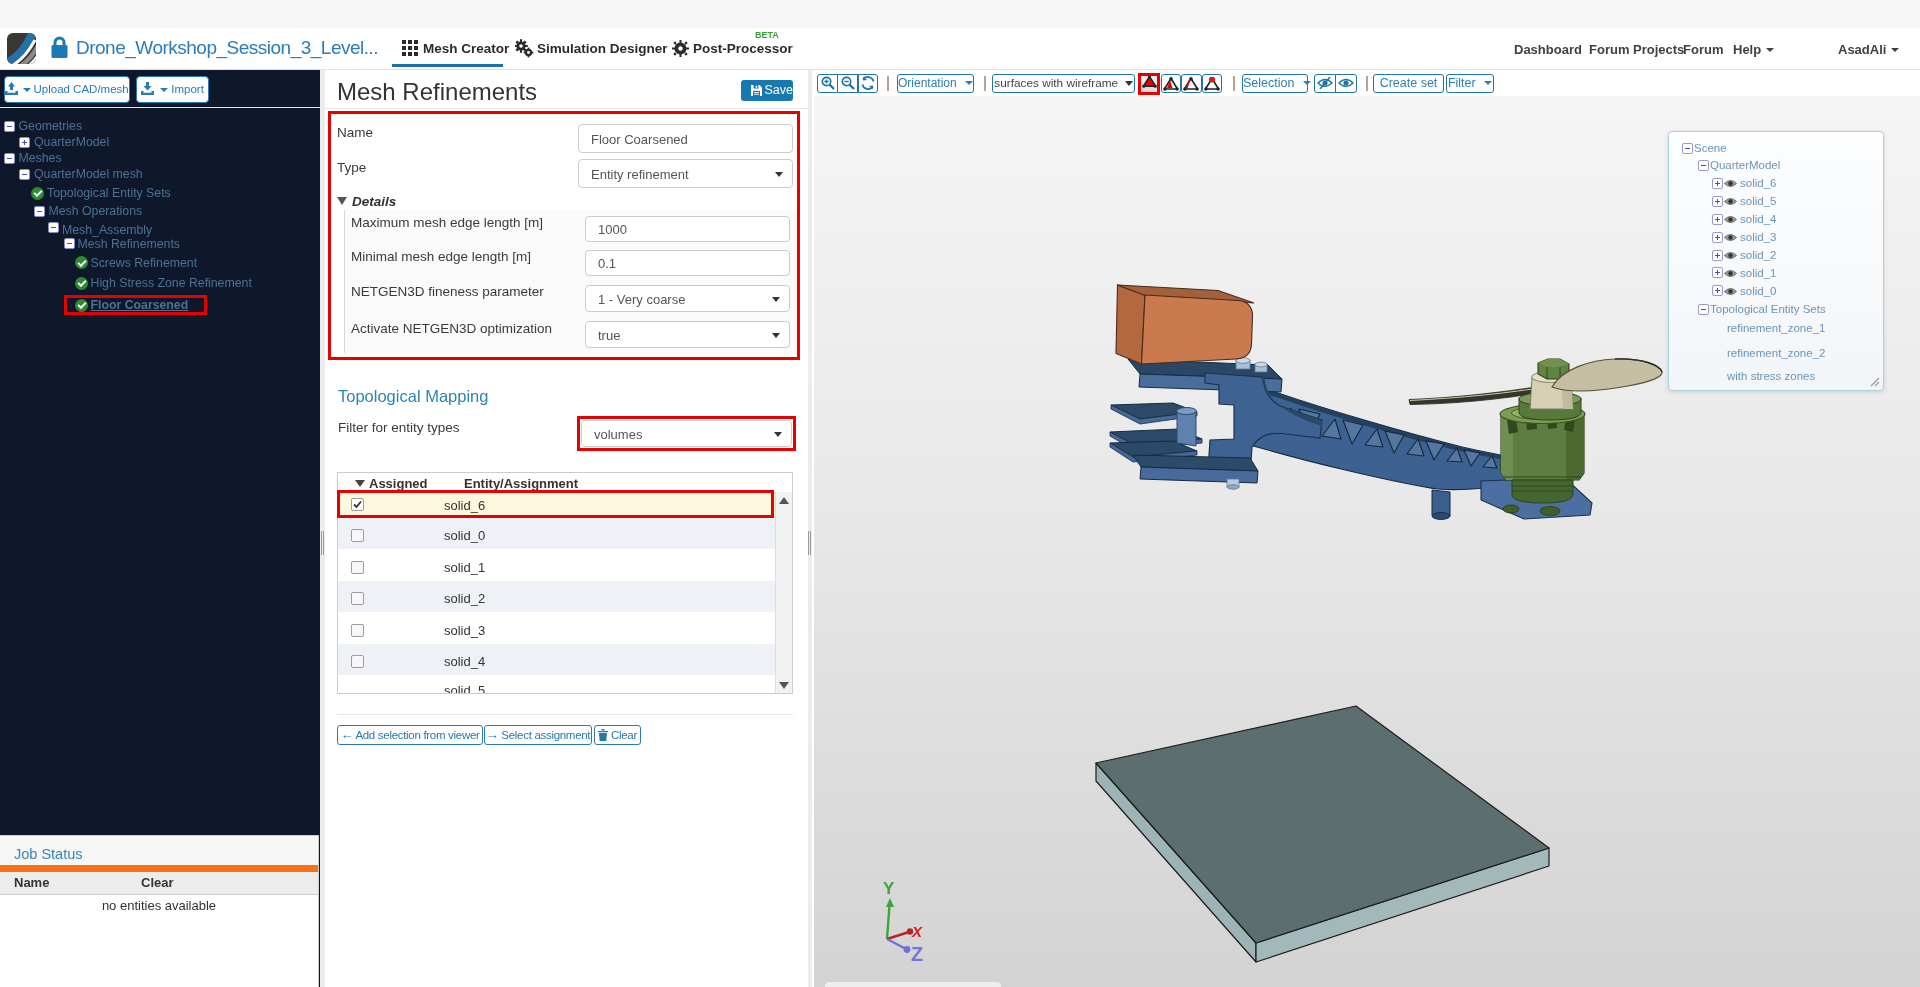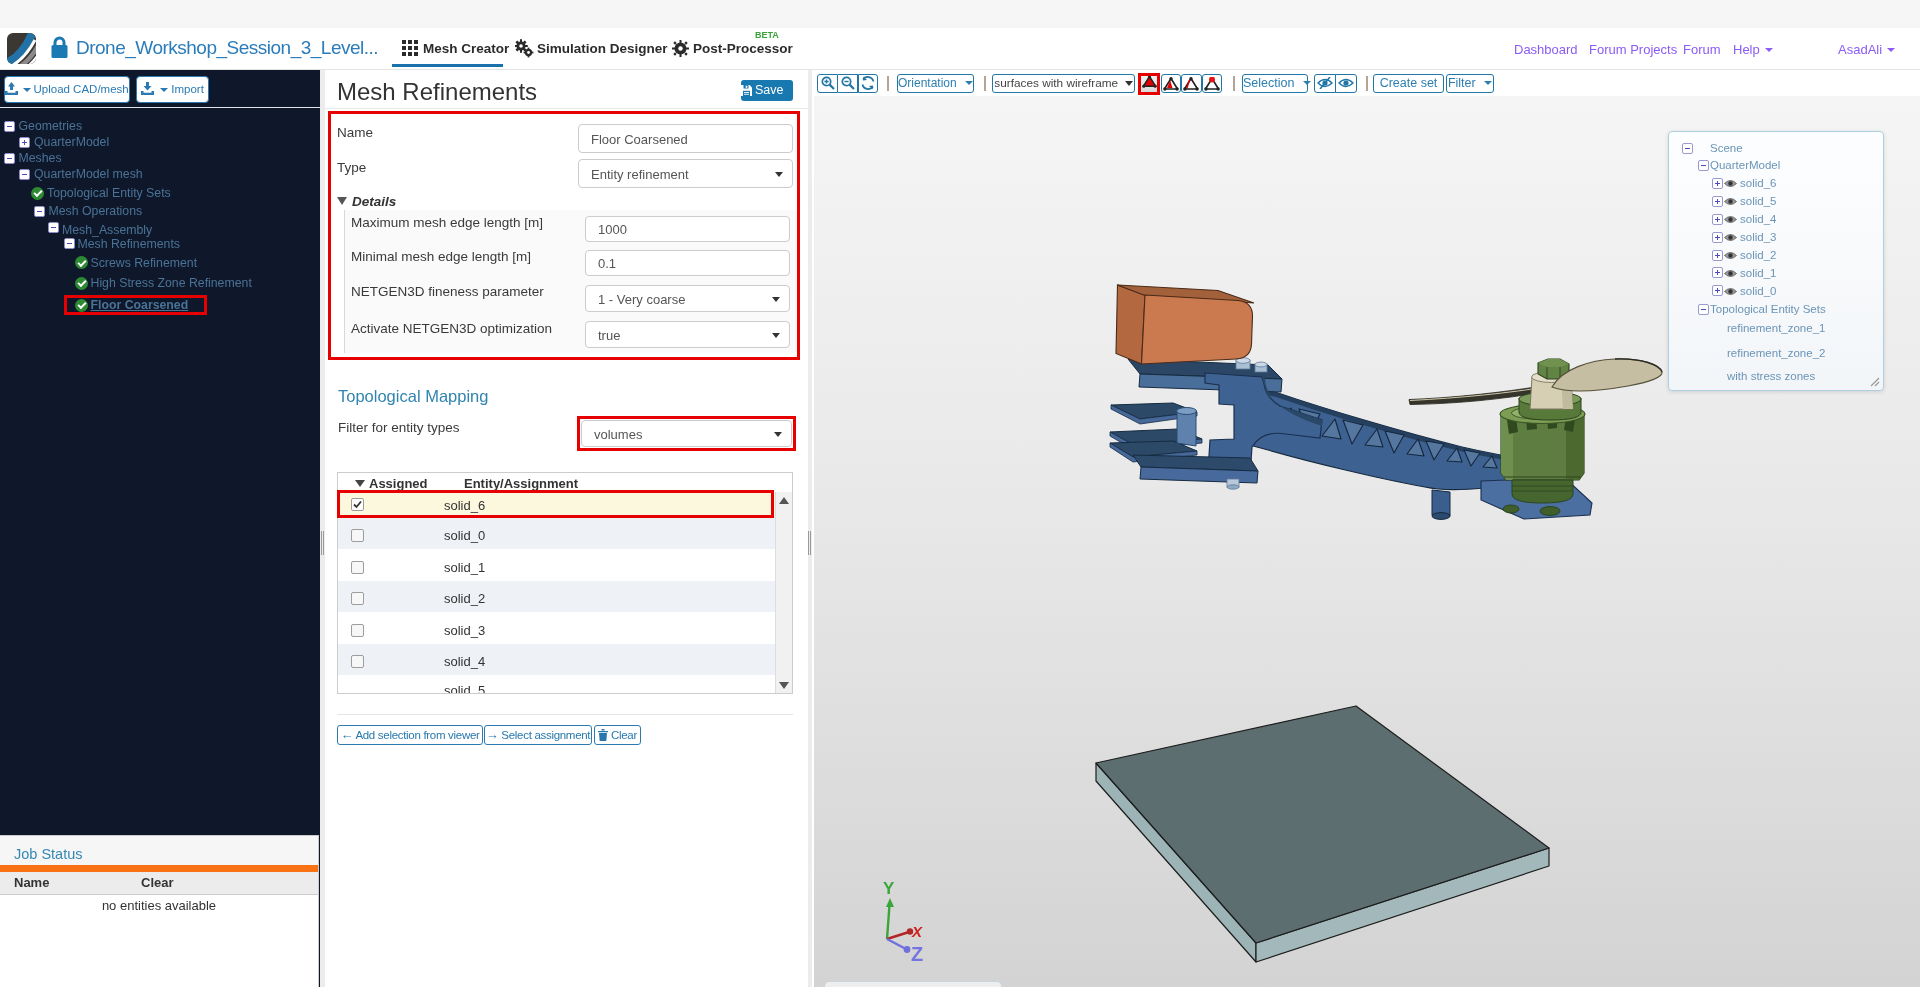--- a/index.html
+++ b/index.html
@@ -5,21 +5,21 @@
 * { margin:0; padding:0; box-sizing:border-box; }
 html,body { width:1920px; height:987px; overflow:hidden; font-family:"Liberation Sans",sans-serif; background:#f6f6f6; }
 .abs { position:absolute; }
 #app { position:relative; width:1920px; height:987px;margin-top:28px; }
 
 #topbar { position:absolute; left:0; top:0; width:1920px; height:42px; background:#fff; border-bottom:1px solid #e3e3e3; }
 #title { position:absolute; left:76px; top:9px; font-size:19px; letter-spacing:-0.5px; color:#2a7cba; white-space:nowrap; }
 .tabtxt { position:absolute; top:13px; font-size:13.5px; color:#2b2b2b; font-weight:700; white-space:nowrap; }
 #tabund { position:absolute; left:392px; top:36px; width:111px; height:3px; background:#1a72ad; }
 #beta { position:absolute; left:755px; top:2px; font-size:9px; font-weight:700; color:#3aa33a; }
-.nav { position:absolute; top:14px; font-size:13px; color:#8b5cf6; white-space:nowrap; }
+.nav { position:absolute; top:14px; font-size:13px; color:#404040; white-space:nowrap;font-weight:bold; }
 .caret { display:inline-block; width:0; height:0; border-left:4px solid transparent; border-right:4px solid transparent; border-top:4px solid currentColor; vertical-align:middle; margin-left:5px; margin-top:-2px; }
 
 #leftpanel { position:absolute; left:0; top:42px; width:320px; height:945px; background:#0f172a;padding-left:46px; }
 .bbtn { position:absolute; height:27px; border:1px solid #2b7ab2; border-radius:4px; color:#2b7ab2; font-size:11.5px; background:#fff; line-height:25px; text-align:center; white-space:nowrap; }
 #lpdiv { position:absolute; left:0; top:37px; width:320px; height:1px; background:#e5e5e5; }
 .trow { position:absolute; font-size:12.3px; color:#4a7396; white-space:nowrap; height:16px; line-height:16px; }
 .pm { position:absolute; width:11px; height:11px; border:1px solid #8c8cc8; border-radius:2px; background:#fff; }
 .pm i { position:absolute; left:2px; top:4px; width:5px; height:1px; background:#4c4cbf; }
 .pm.plus b { position:absolute; left:4px; top:2px; width:1px; height:5px; background:#4c4cbf; }
 .chk { position:absolute; width:13px; height:13px; border-radius:50%; background:#2d8a33; }
@@ -29,21 +29,21 @@
 #jshead { position:absolute; left:0; top:0; width:100%; height:36px; background:#f6f6f6; border-bottom:7px solid #f97316; }
 #jshead span { position:absolute; left:14px; top:10px; font-size:14.5px; color:#3488b3; }
 #jsth { position:absolute; left:0; top:36px; width:100%; height:23px; background:#ececec; border-bottom:1px solid #ccc; font-size:13px; font-weight:700; color:#333; }
 
 .split { position:absolute; top:42px; width:5px; height:945px; background:#ececec; }
 .grip { position:absolute; top:461px; width:5px; height:24px; }
 .grip i { position:absolute; top:0; width:1px; height:24px; background:#9a9a9a; }
 
 #midpanel { position:absolute; left:325px; top:42px; width:483px; height:945px; background:#fff; }
 #mrtitle { position:absolute; left:12px; top:8px; font-size:24px; color:#333; }
-#savebtn { position:absolute; left:416px; top:10px; width:52px; height:21px; background:#1878b0; border-radius:3px; color:#fff; font-size:12.5px; line-height:21px; text-align:left; }
+#savebtn { position:absolute; left:416px; top:10px; width:52px; height:21px; background:#1878b0; border-radius:3px; color:#fff; font-size:12.5px; line-height:21px; text-align:right; }
 #mpdiv { position:absolute; left:0; top:38px; width:483px; height:1px; background:#e8e8e8; }
 .flabel { position:absolute; font-size:13.5px; color:#3a3a3a; white-space:nowrap; }
 .finput { position:absolute; border:1px solid #ccc; border-radius:4px; background:#fff; font-size:13px; color:#555; white-space:nowrap; }
 .finput span.v { position:absolute; left:12px; top:50%; transform:translateY(-50%); }
 .selcaret { position:absolute; right:9px; top:50%; margin-top:-2px; width:0; height:0; border-left:4.5px solid transparent; border-right:4.5px solid transparent; border-top:5px solid #333; }
 .redbox { position:absolute; border:3px solid #e60000; }
 #detailshdr { position:absolute; left:12px; top:124px; font-size:13.5px; font-style:italic; font-weight:700; color:#333; }
 #dtri { position:absolute; left:12px; top:127px; width:0; height:0; border-left:5.5px solid transparent; border-right:5.5px solid transparent; border-top:8px solid #555; }
 #detailbg { position:absolute; left:19px; top:140px; width:456px; height:143px; background:#fafafa; border-left:1px solid #d8d8d8; }
 #tmhead { position:absolute; left:13px; top:317px; font-size:16.5px; color:#2f84b0; }
@@ -507,21 +507,21 @@
           </svg>
     </div>
     <div class="vsep" style="left:554px"></div>
     <div class="vbtn" style="left:561px;width:71px">Create set</div>
     <div class="vbtn" style="left:634px;width:48px">Filter&nbsp;<span class="caret"></span></div>
   </div>
   <div id="scenetree">
     <div class="spm" style="left:13px;top:10.5px">
           <i></i>
         </div>
-    <div class="strow" style="left:41px;top:9px">Scene</div>
+    <div class="strow" style="left:25px;top:9px">Scene</div>
     <div class="spm" style="left:29px;top:27.5px">
           <i></i>
         </div>
     <div class="strow" style="left:41px;top:26px">QuarterModel</div>
     <div class="spm plus" style="left:43px;top:45.5px">
           <i></i>
           <b></b>
         </div>
         <svg class="eye" style="position:absolute;left:55px;top:47px" width="13" height="9" viewBox="0 0 13 9">
           <path d="M0.5,4.5 Q6.5,-1.5 12.5,4.5 Q6.5,10.5 0.5,4.5 Z" fill="#9a9a9a" stroke="#555" stroke-width="0.8"></path>

